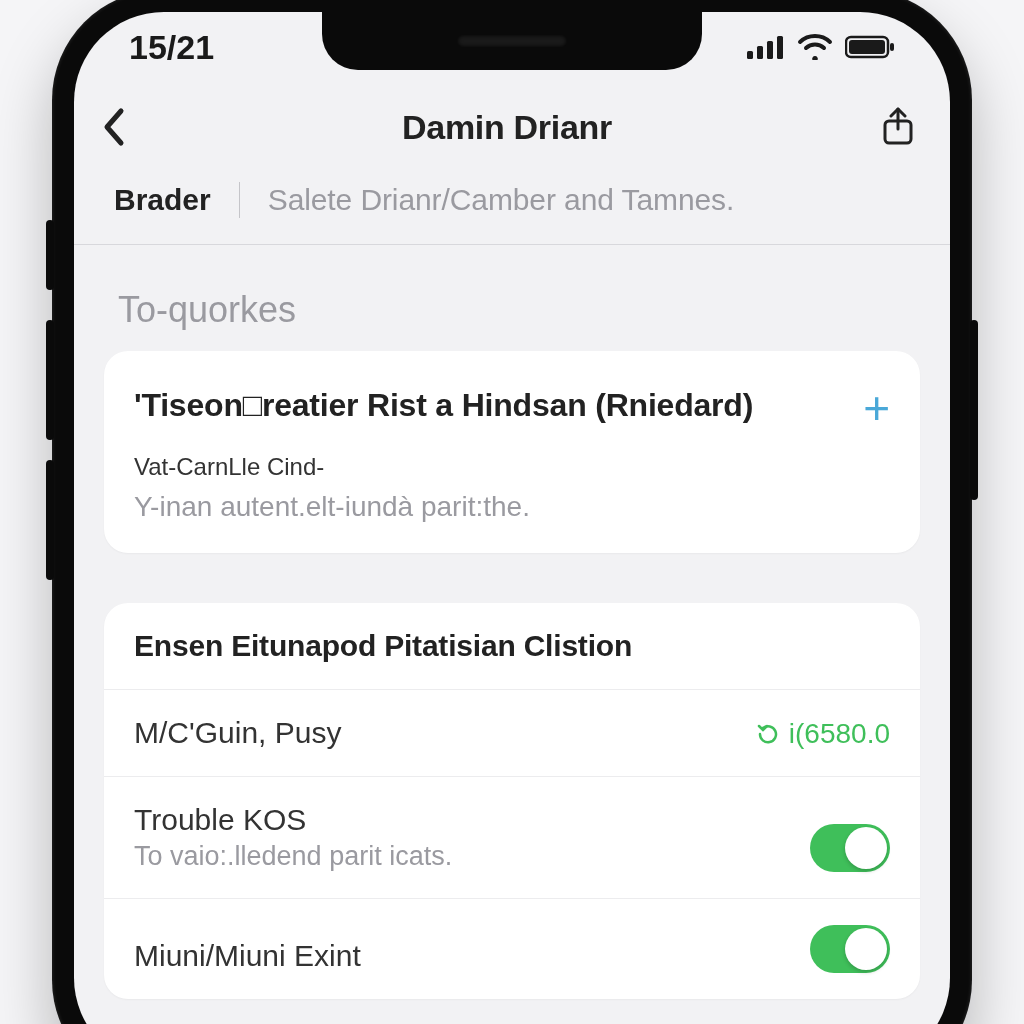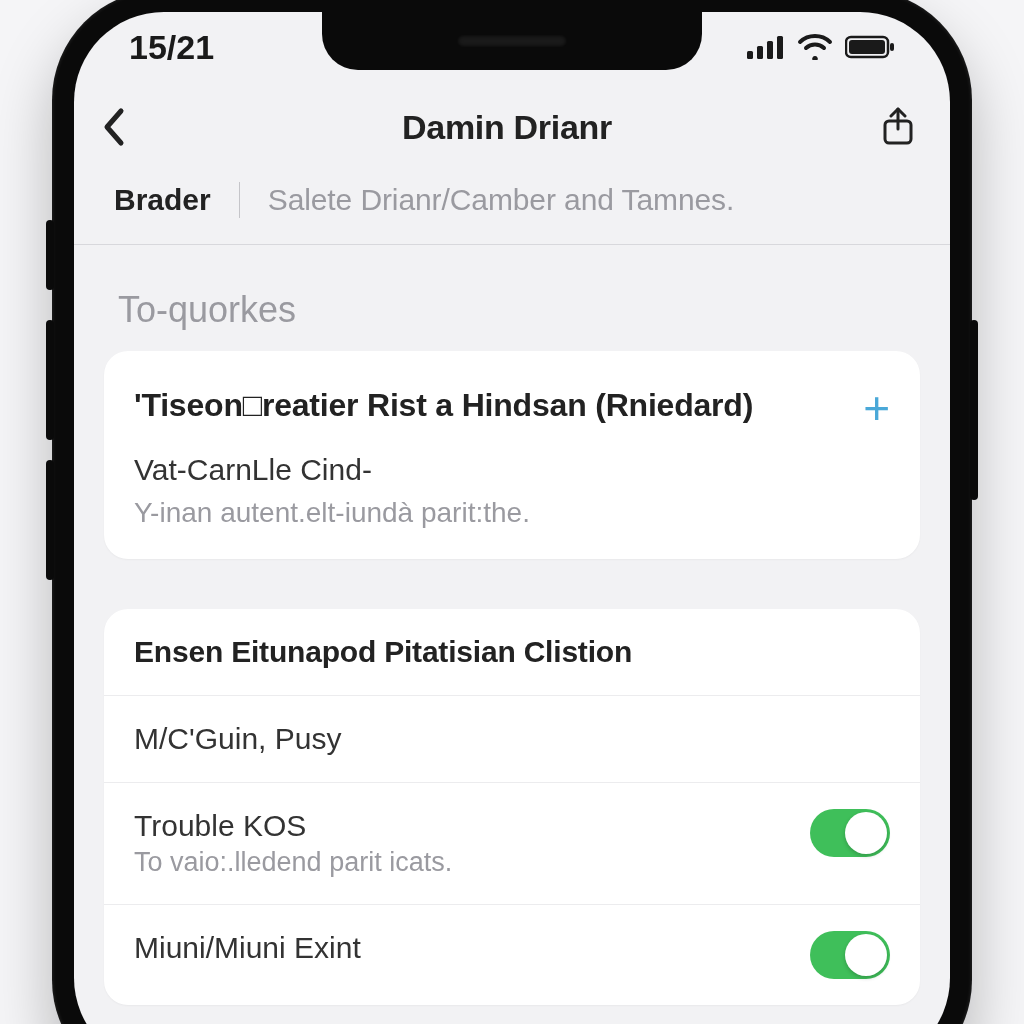--- a/index.html
+++ b/index.html
@@ -147,21 +147,21 @@
   }
   .plus {
     font-size: 46px;
     font-weight: 300;
     color: #4aa8d8;
     line-height: 1;
     padding-top: 4px;
   }
   .card-mid {
     padding: 12px 30px 4px 30px;
-    font-size: 30px;
+    font-size: 24px;
     font-weight: 500;
     color: #333;
   }
   .card-sub {
     padding: 6px 30px 30px 30px;
     font-size: 28px;
     color: #9a9aa0;
   }
 
   
@@ -169,21 +169,21 @@
     padding: 26px 30px;
     font-size: 30px;
     font-weight: 700;
     color: #222;
     border-bottom: 1px solid #ececee;
     letter-spacing: -0.2px;
   }
   .row {
     padding: 26px 30px;
     display: flex;
-    align-items: flex-start;
+    align-items: flex-end;
     justify-content: space-between;
     border-bottom: 1px solid #ececee;
     gap: 20px;
   }
   .row:last-child { border-bottom: none; }
   .row-text { flex: 1; }
   .row-title { font-size: 30px; color: #333; font-weight: 500; }
   .row-sub { font-size: 27px; color: #9a9aa0; margin-top: 4px; }
   .row-value {
     display: flex;
@@ -294,20 +294,27 @@
         <div class="card-sub">Y-inan autent.elt-iundà parit:the.</div>
       </div>
 
       <div class="card">
         <div class="list-header">Ensen Eitunapod Pitatisian Clistion</div>
 
         <div class="row">
           <div class="row-text">
             <div class="row-title">M/C'Guin, Pusy</div>
           </div>
+          <div class="row-value">
+            <svg width="26" height="26" viewBox="0 0 26 26">
+              <path d="M5 13 a8 8 0 1 0 3 -6" fill="none" stroke="#3fbf5a" stroke-width="2.5" stroke-linecap="round"></path>
+              <polyline points="4,3 8,7 12,3" fill="none" stroke="#3fbf5a" stroke-width="2.5" stroke-linecap="round" transform="translate(0,2)"></polyline>
+            </svg>
+            <span>i(6580.0</span>
+          </div>
         </div>
 
         <div class="row">
           <div class="row-text">
             <div class="row-title">Trouble KOS</div>
             <div class="row-sub">To vaio:.lledend parit icats.</div>
           </div>
           <div class="toggle">
               <div class="knob"></div>
             </div>

